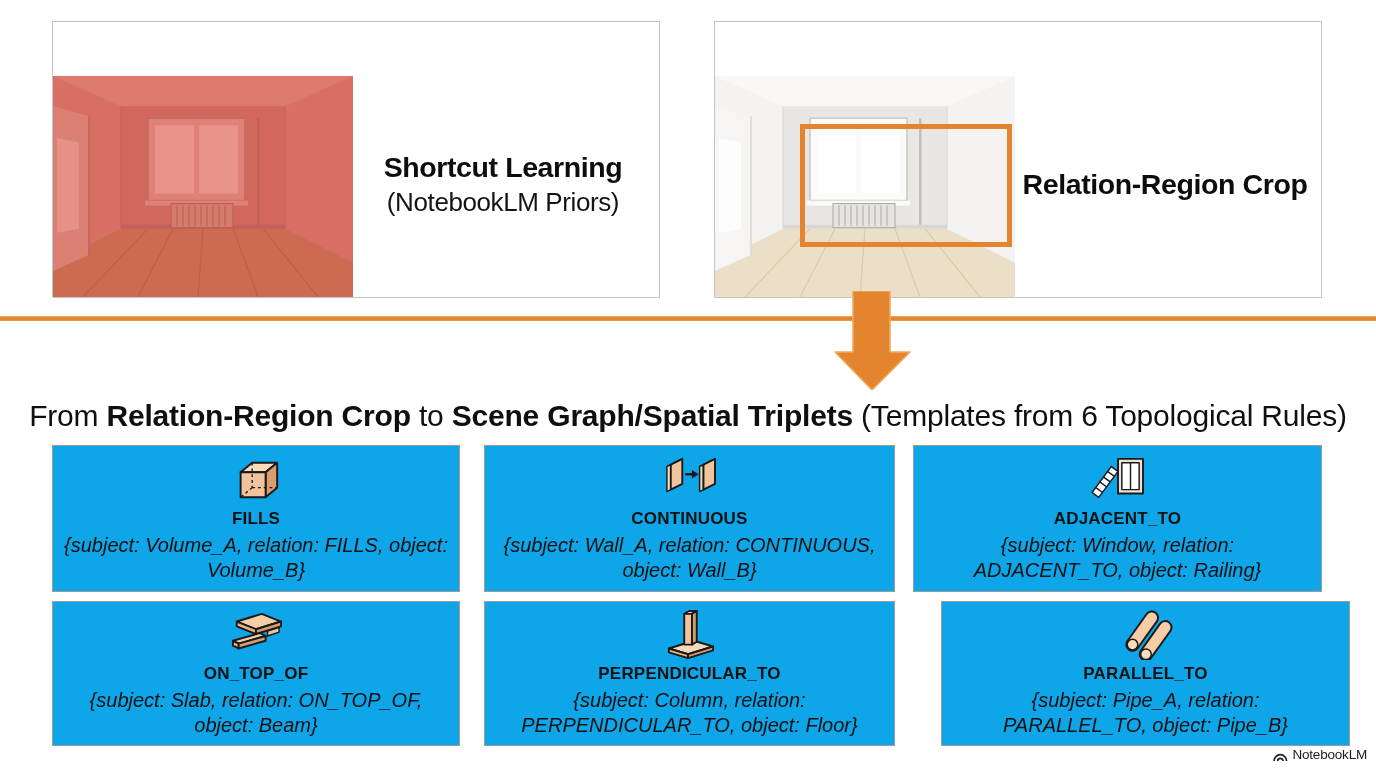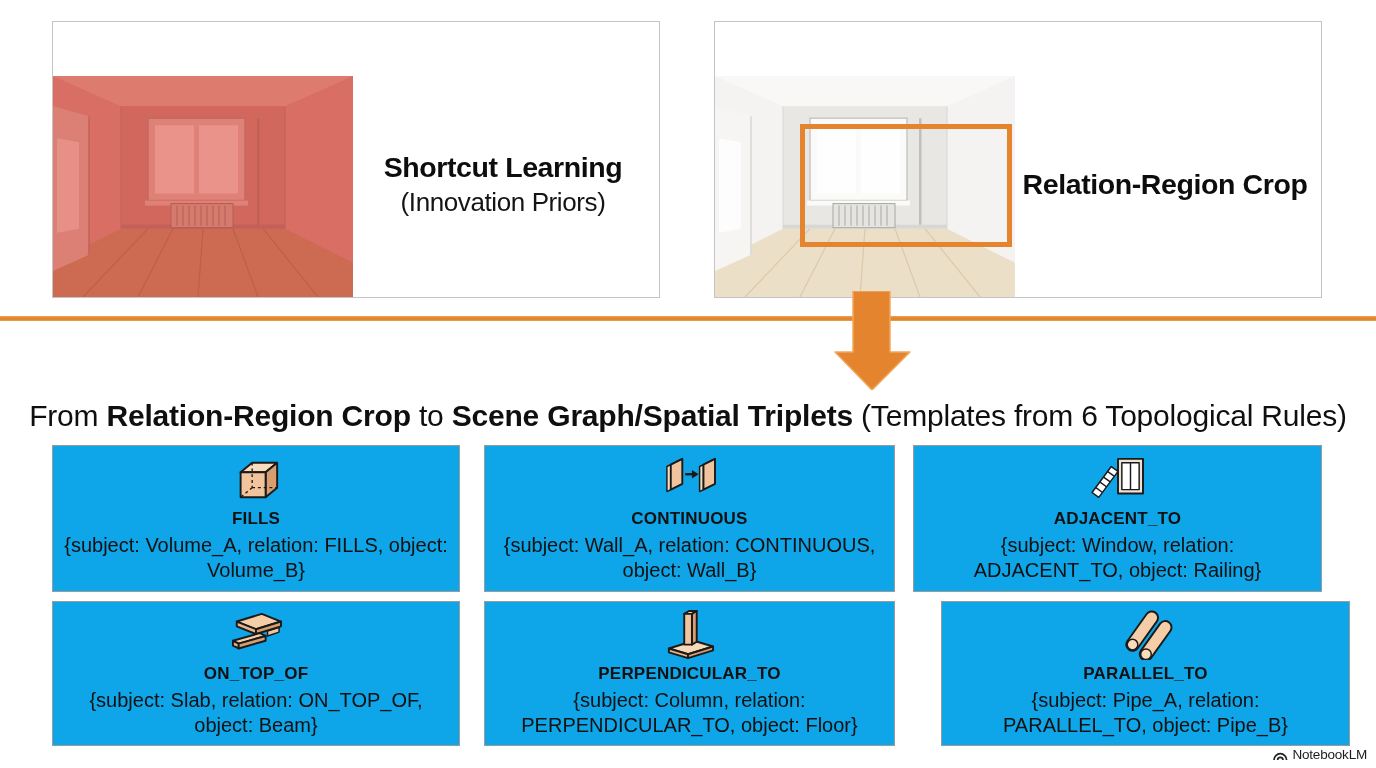--- a/index.html
+++ b/index.html
@@ -36,27 +36,27 @@
   .heading{position:absolute;top:399px;left:0;width:100%;text-align:center;
            font-size:30px;letter-spacing:-0.2px;color:#0f0f0f;}
   .heading b{font-weight:bold;}
 
   
   .rule-box{position:absolute;background:#0ea5e9;border:1.5px solid #9b9b9b;box-sizing:border-box;
             display:flex;flex-direction:column;align-items:center;justify-content:center;
             gap:4px;text-align:center;}
   .rule-icon{width:60px;height:50px;flex:none;}
   .rule-name{font-weight:bold;font-size:17px;letter-spacing:0.2px;color:#111;}
-  .rule-triplet{font-size:20px;line-height:1.22;color:#111;max-width:392px;}
+  .rule-triplet{font-size:20px;line-height:1.22;color:#111;max-width:392px;font-style:italic;}
   .rule-triplet.narrow{max-width:340px;}
   .ink{stroke:#1a1a1a;stroke-width:2;stroke-linejoin:round;}
   .ink-thin{stroke:#1a1a1a;stroke-width:1.5;stroke-linejoin:round;}
 
   
-  .watermark{position:absolute;right:9px;top:747px;display:flex;align-items:center;gap:4px;
+  .watermark{position:absolute;right:9px;top:747px;display:flex;align-items:flex-end;gap:4px;
              font-size:13.5px;color:#1c1c1c;letter-spacing:-0.2px;}
 </style>
 </head>
 <body>
 
 <div class="stage">
 
   <div class="panel panel-left">
     <div class="room room-red">
       <svg viewBox="0 0 300 220" preserveAspectRatio="none">
@@ -91,21 +91,21 @@
           <line x1="148" y1="129" x2="148" y2="149"></line>
             <line x1="154" y1="129" x2="154" y2="149"></line>
           <line x1="160" y1="129" x2="160" y2="149"></line>
             <line x1="166" y1="129" x2="166" y2="149"></line>
           <line x1="172" y1="129" x2="172" y2="149"></line>
         </g>
       </svg>
     </div>
     <div class="panel-caption">
       <div class="panel-title">Shortcut Learning</div>
-      <div class="panel-subtitle">(Innovation Priors)</div>
+      <div class="panel-subtitle">(NotebookLM Priors)</div>
     </div>
   </div>
 
   <div class="panel panel-right">
     <div class="room room-natural">
       <svg viewBox="0 0 300 220" preserveAspectRatio="none">
         <rect x="0" y="0" width="300" height="220" fill="var(--side)"></rect>
         <polygon points="0,0 300,0 232,30 68,30" fill="var(--ceil)"></polygon>
         <polygon points="68,30 232,30 232,152 68,152" fill="var(--back)"></polygon>
         <polygon points="0,186 68,152 232,152 300,186 300,220 0,220" fill="var(--floor)"></polygon>

